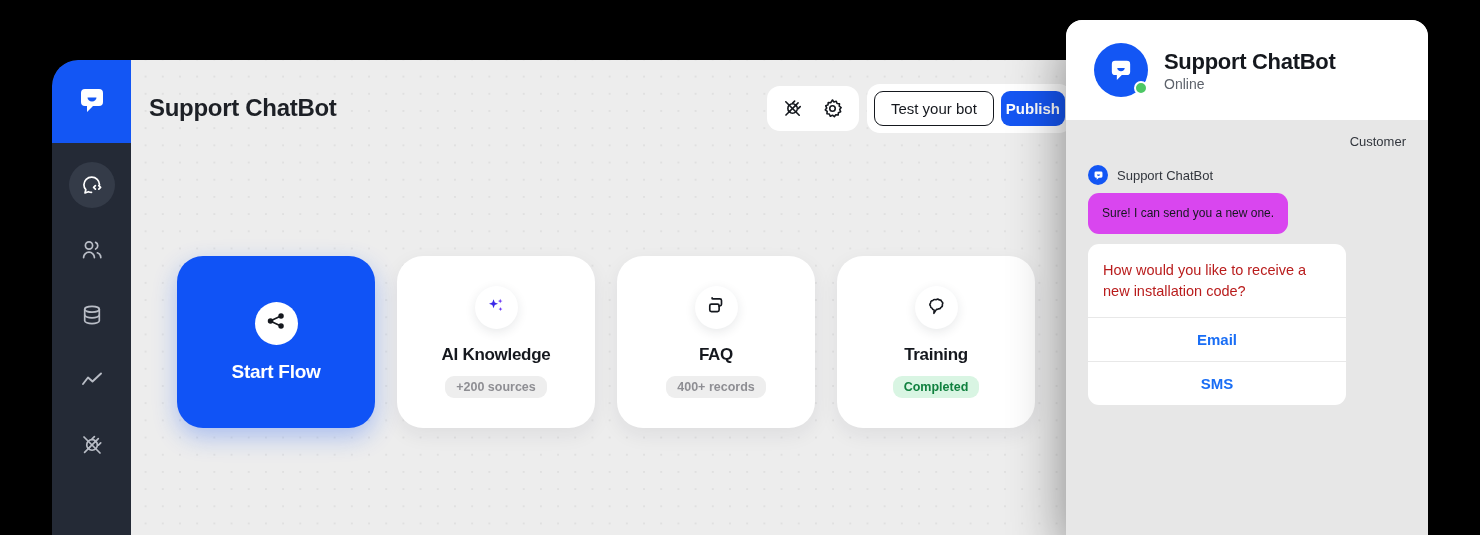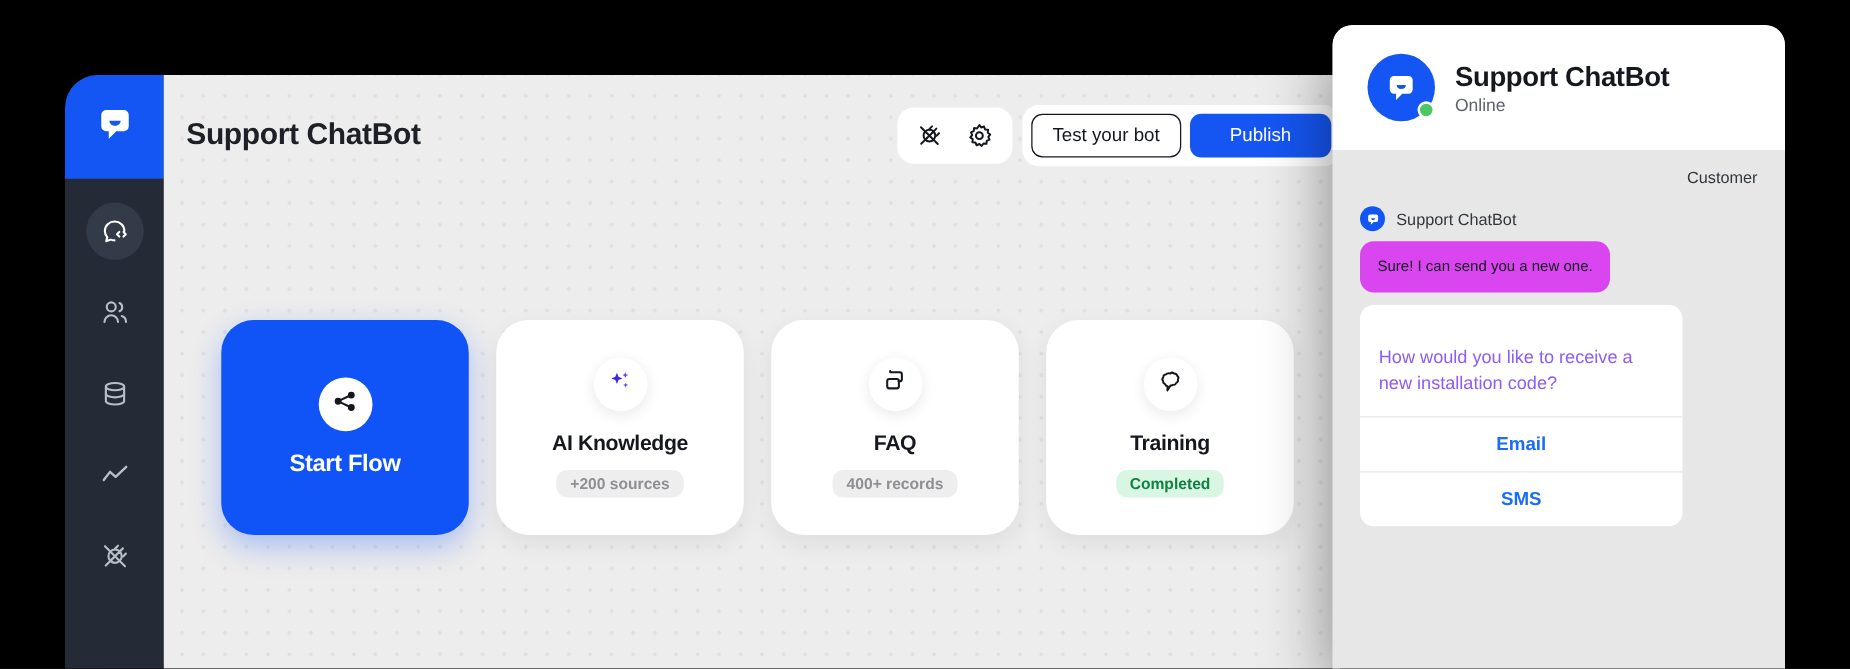--- a/index.html
+++ b/index.html
@@ -83,24 +83,24 @@
   }
   #test-bot-button {
     height: 35px; padding: 0 16px;
     border: 1.7px solid #15181e; border-radius: 9px;
     background: #fff; color: #15181e;
     font-size: 15px; font-weight: 400;
     font-family: "Liberation Sans", sans-serif;
     cursor: pointer; white-space: nowrap;
   }
   #publish-button {
-    height: 35px; padding: 0 32px;
+    height: 35px; padding: 0 5px;
     border: none; border-radius: 9px;
     background: #1556f3; color: #fff;
-    font-size: 15px; font-weight: 400;
+    font-size: 15px; font-weight: 700;
     font-family: "Liberation Sans", sans-serif;
     cursor: pointer; white-space: nowrap;
   }
 
   
   #card-row {
     position: absolute; left: 46px; top: 196px;
     display: flex; gap: 22px;
   }
   .card {
@@ -196,21 +196,21 @@
     background: #d946ef; color: #15181e;
     border-radius: 11px; padding: 12px 14px;
     font-size: 12px; line-height: 1.42;
   }
   #quick-reply-card {
     margin-top: 10px; width: 258px;
     background: #fff; border-radius: 11px; overflow: hidden;
   }
   #quick-reply-question {
     padding: 16px 15px 15px 15px;
-    font-size: 14.5px; line-height: 1.45; color: #8b5cf6; margin-top: 16px;
+    font-size: 14.5px; line-height: 1.45; color: #b91c1c;
   }
   .quick-reply-btn {
     border-top: 1px solid #e8e8e8;
     padding: 13px 0; text-align: center;
     color: #1a6ef5; font-size: 15px; font-weight: 700;
     cursor: pointer;
   }
 </style>
 </head>
 <body>

